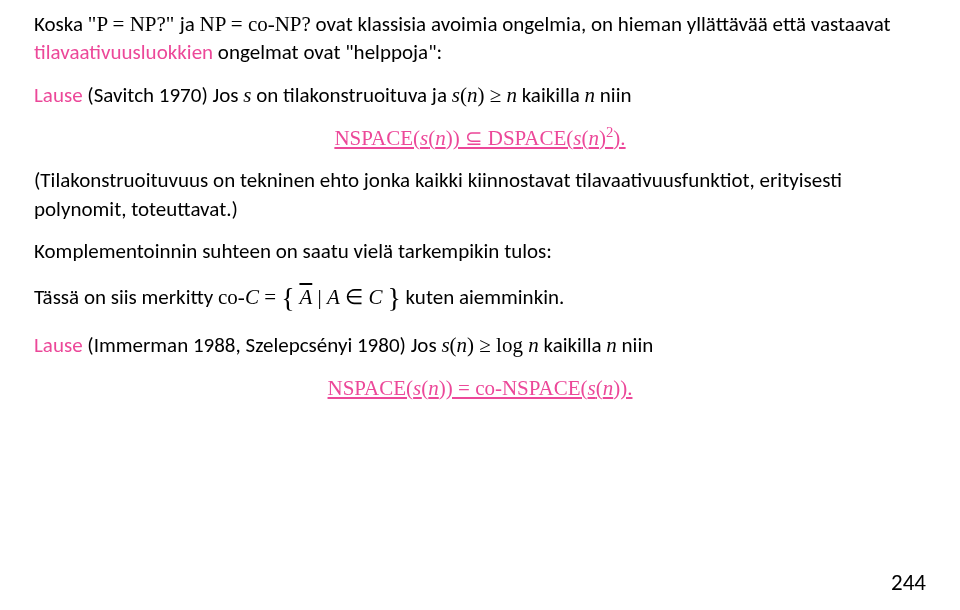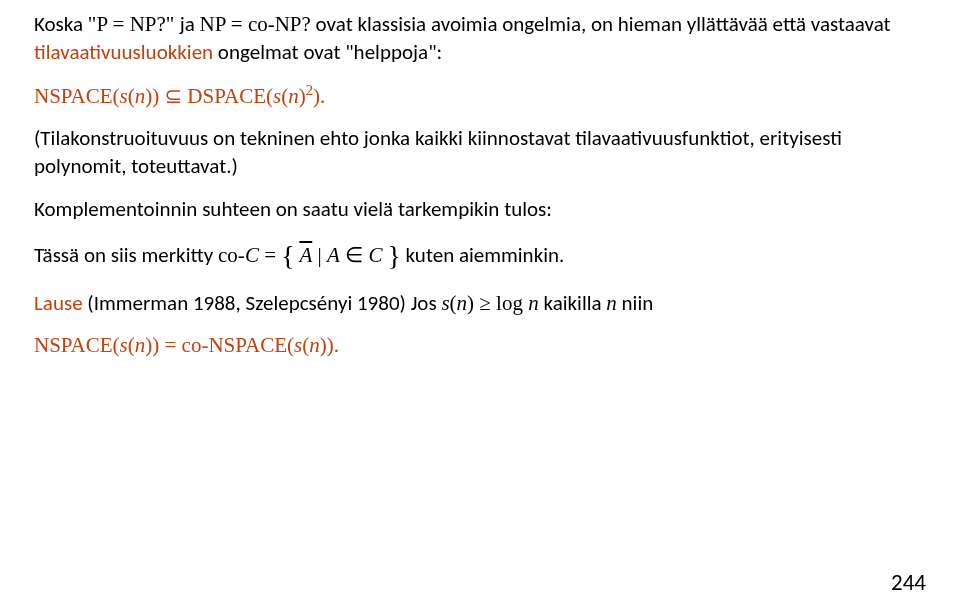--- a/index.html
+++ b/index.html
@@ -23,25 +23,27 @@
     margin: 0 0 14px 0;
   }
   .math {
     font-family: "Cambria Math", Georgia, "Times New Roman", serif;
     font-style: italic;
   }
   .mathup {
     font-family: "Cambria Math", Georgia, "Times New Roman", serif;
     font-style: normal;
   }
-  .blue { color: #c2410c; }
+  .blue { color: #ec4899; }
   .cal { font-family: "Brush Script MT", "URW Chancery L", cursive; font-style: italic; }
   .bar { text-decoration: overline; }
   .centered {
+    text-align: center;
     margin: 8px 0 14px 0;
+    text-decoration: underline;
   }
   .pagenum {
     position: absolute;
     right: 34px;
     bottom: 12px;
     font-size: 23px;
   }
   .bigbrace {
     font-size: 28px;
     font-family: "Cambria Math", Georgia, "Times New Roman", serif;
@@ -52,20 +54,23 @@
 </style>
 </head>
 <body>
 
 <div class="page">
 
   <p>
     <span>Koska </span><span class="mathup">"P = NP?" </span><span>ja </span><span class="mathup">NP = co-NP?</span><span> ovat klassisia avoimia ongelmia, on hieman yllättävää että vastaavat </span><span class="blue">tilavaativuusluokkien</span><span> ongelmat ovat "helppoja":</span>
   </p>
 
+  <p>
+    <span class="blue">Lause</span><span> (Savitch 1970) Jos </span><span class="math">s</span><span> on tilakonstruoituva ja </span><span class="math">s</span><span class="mathup">(</span><span class="math">n</span><span class="mathup">) ≥ </span><span class="math">n</span><span> kaikilla </span><span class="math">n</span><span> niin</span>
+  </p>
 
   <div class="centered blue">
     <span class="mathup">NSPACE(</span><span class="math">s</span><span class="mathup">(</span><span class="math">n</span><span class="mathup">)) ⊆ DSPACE(</span><span class="math">s</span><span class="mathup">(</span><span class="math">n</span><span class="mathup">)</span><sup>2</sup><span class="mathup">).</span>
   </div>
 
   <p>(Tilakonstruoituvuus on tekninen ehto jonka kaikki kiinnostavat tilavaativuusfunktiot, erityisesti polynomit, toteuttavat.)</p>
 
 
   <p>Komplementoinnin suhteen on saatu vielä tarkempikin tulos:</p>
 

